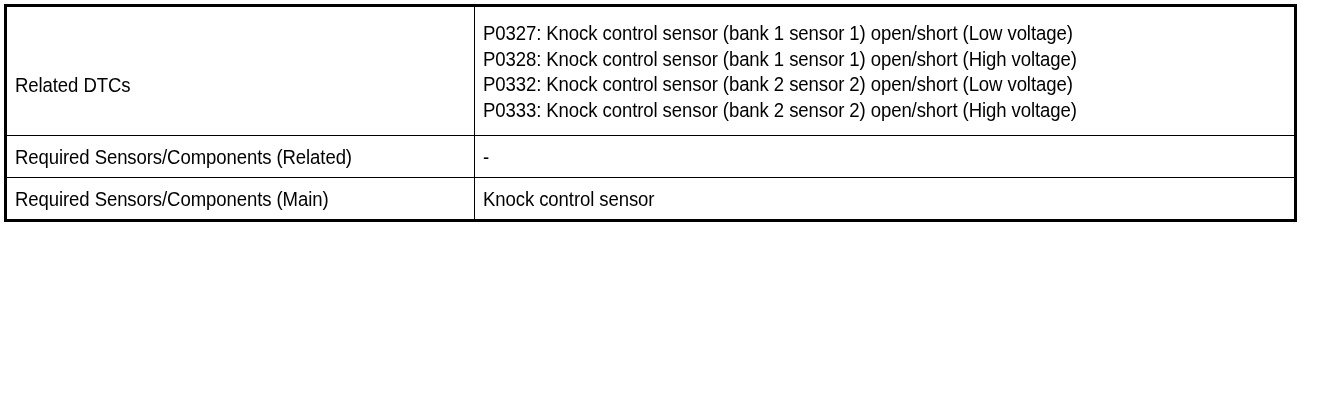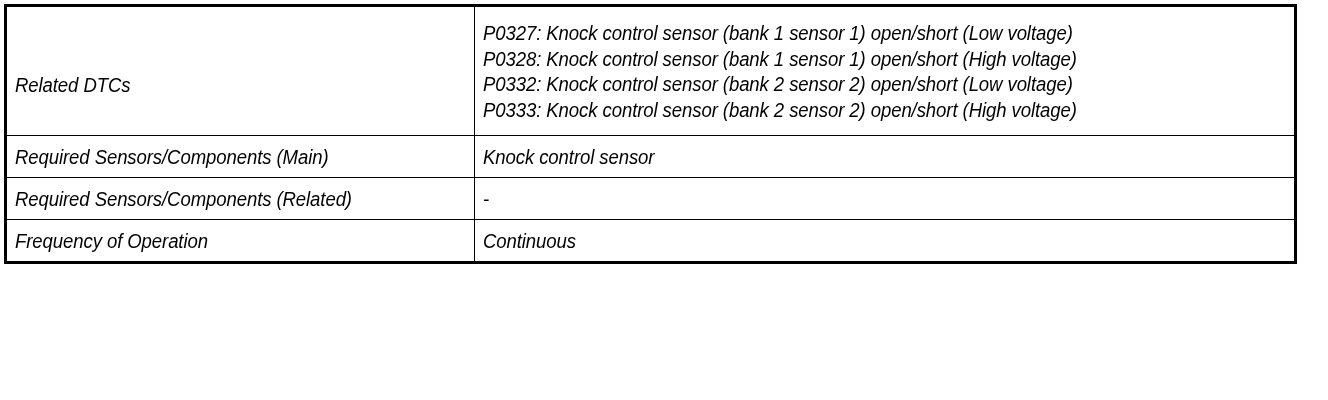--- a/index.html
+++ b/index.html
@@ -44,21 +44,20 @@
   .spec-table td {
     border: 1px solid #000000;
     padding: 0 0 0 8px;
     vertical-align: middle;
     font-size: 20.5px;
     line-height: 25.5px;
     letter-spacing: -0.1px;
     font-stretch: condensed;
     transform-origin: left center;
     white-space: nowrap;
-    font-style: italic;
   }
 
   
   .cell-text {
     display: inline-block;
     transform: scaleX(0.905);
     transform-origin: left center;
     white-space: nowrap;
   }
 
@@ -112,44 +111,36 @@
             </li>
             <li>
               <span class="cell-text">P0333: Knock control sensor (bank 2 sensor 2) open/short (High voltage)</span>
             </li>
           </ul>
         </td>
       </tr>
 
       <tr class="row-std">
         <td class="label-cell">
-          <span class="cell-text">Required Sensors/Components (Main)</span>
-        </td>
-        <td class="value-cell">
-          <span class="cell-text">Knock control sensor</span>
-        </td>
-      </tr>
-
-      <tr class="row-std">
-        <td class="label-cell">
           <span class="cell-text">Required Sensors/Components (Related)</span>
         </td>
         <td class="value-cell">
           <span class="cell-text">-</span>
         </td>
       </tr>
 
       <tr class="row-std">
         <td class="label-cell">
-          <span class="cell-text">Frequency of Operation</span>
+          <span class="cell-text">Required Sensors/Components (Main)</span>
         </td>
         <td class="value-cell">
-          <span class="cell-text">Continuous</span>
+          <span class="cell-text">Knock control sensor</span>
         </td>
       </tr>
+
 
 
 
 
     </tbody>
   </table>
 
 </div>
 
 </body></html>

